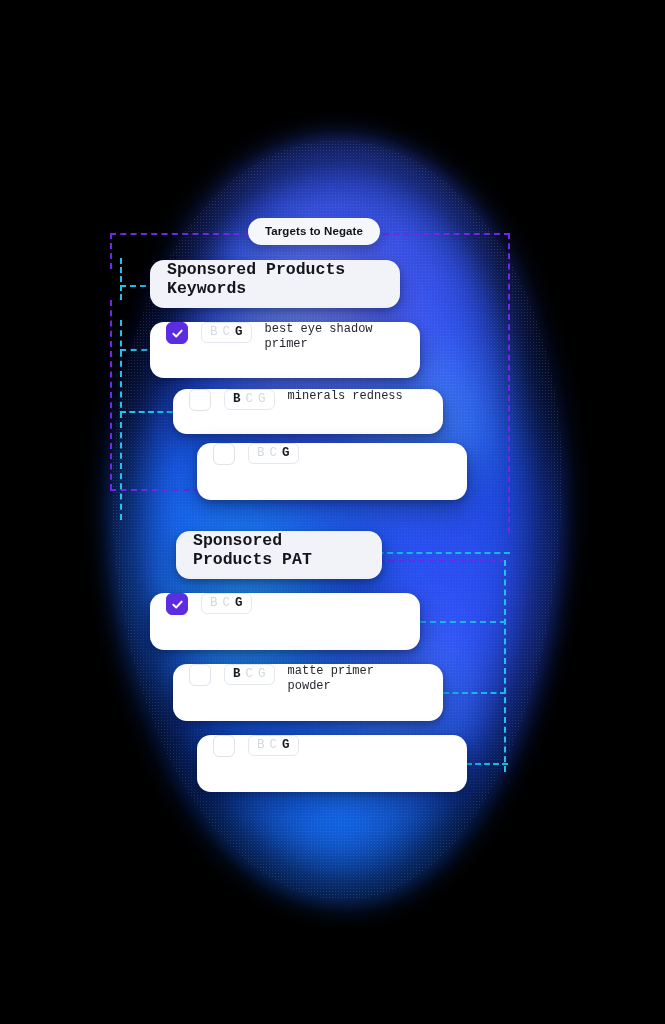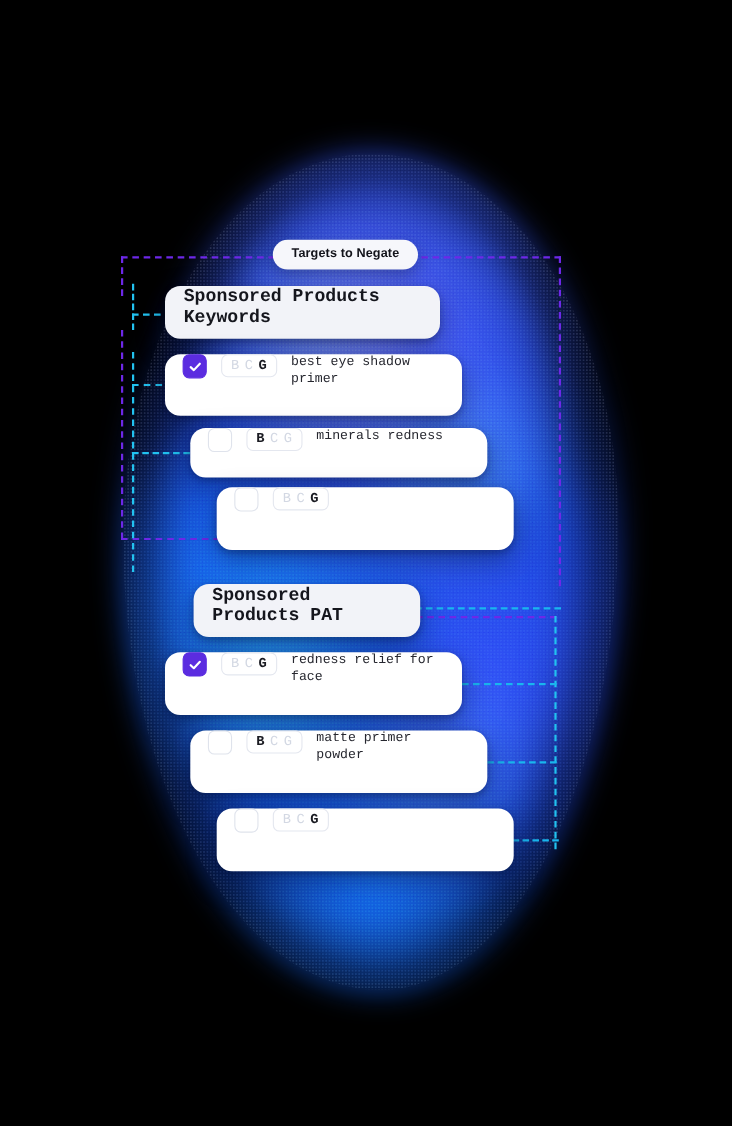--- a/index.html
+++ b/index.html
@@ -185,22 +185,20 @@
     <span class="cb on">
       <svg width="13" height="13" viewBox="0 0 14 14" fill="none" aria-hidden="true">
         <path d="M2.5 7.3 L5.6 10.2 L11.5 3.9" stroke="#fff" stroke-width="2.1" stroke-linecap="round" stroke-linejoin="round"></path>
       </svg>
     </span>
     <span class="bcg">
       <span>B</span>
       <span>C</span>
       <span class="hl">G</span>
     </span>
-    <span class="label">redness relief for
-face</span>
   </div>
 
   <div class="card row" style="left:173px; top:664px; width:270px; height:57px;">
     <span class="cb off"></span>
     <span class="bcg">
       <span class="hl">B</span>
       <span>C</span>
       <span>G</span>
     </span>
     <span class="label">matte primer

